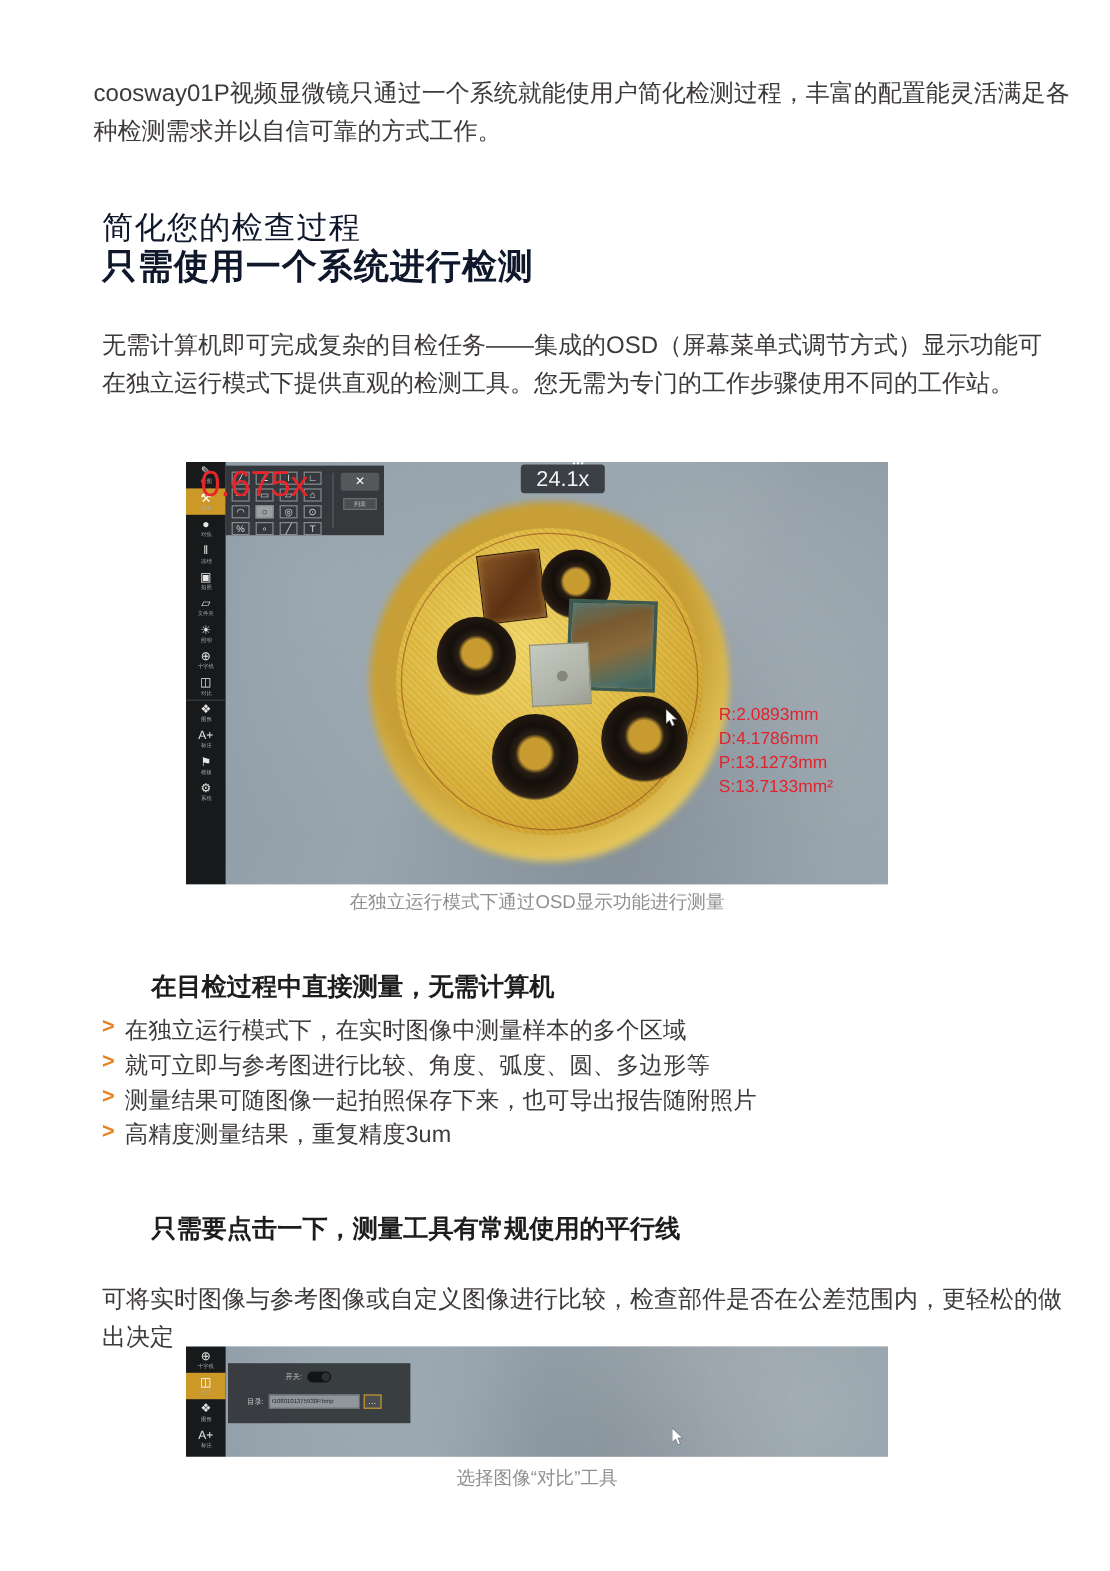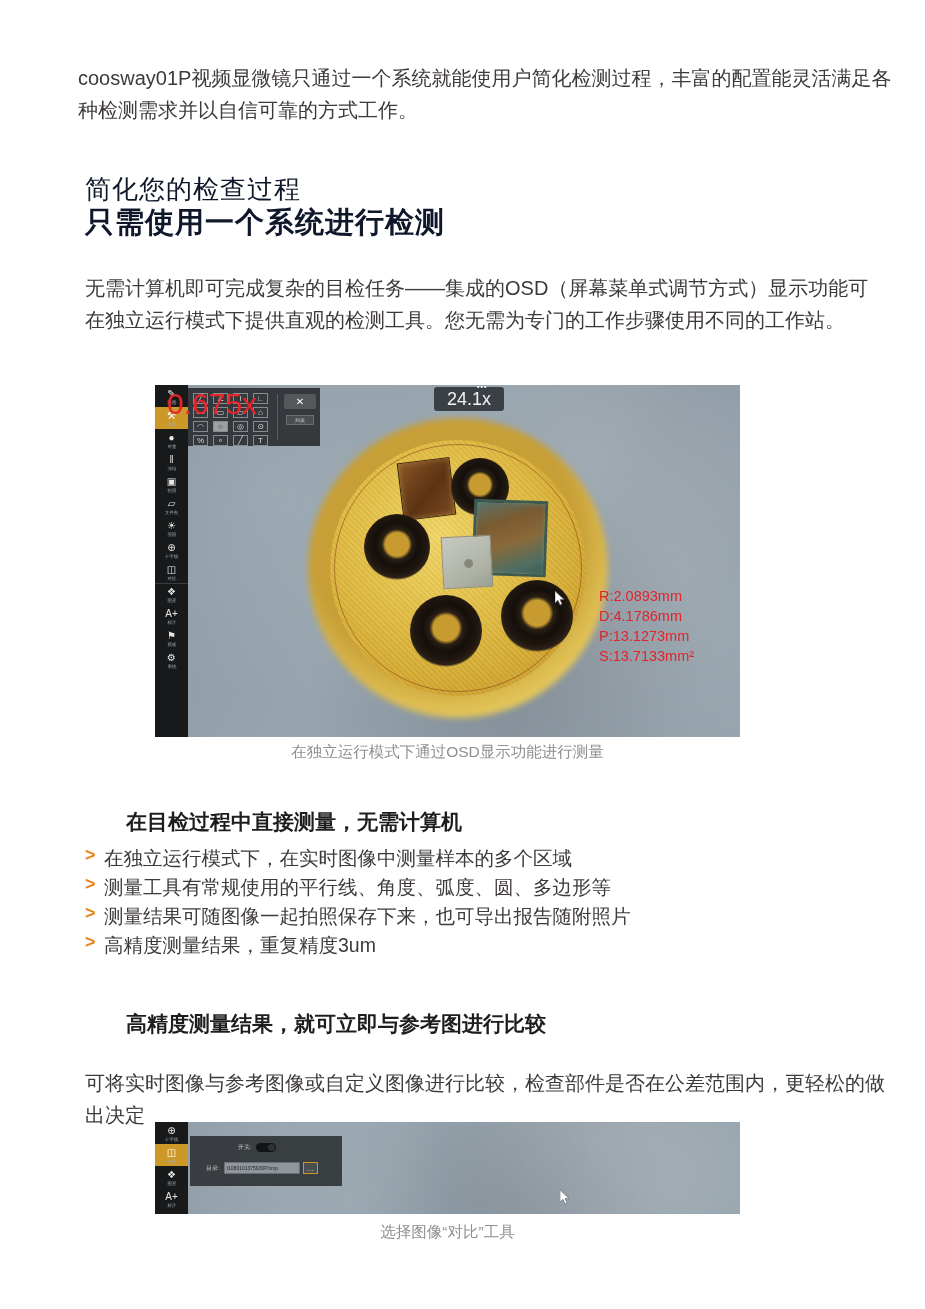--- a/index.html
+++ b/index.html
@@ -313,35 +313,35 @@
   <h3 class="abs sec-title st2">在目检过程中直接测量，无需计算机</h3>
   <div class="abs bullets">
 
       <div class="bullet">
         <span class="mk">&gt;</span>
         <span>在独立运行模式下，在实时图像中测量样本的多个区域</span>
       </div>
 
       <div class="bullet">
         <span class="mk">&gt;</span>
-        <span>测量工具有常规使用的平行线、角度、弧度、圆、多边形等</span>
+        <span>就可立即与参考图进行比较、角度、弧度、圆、多边形等</span>
       </div>
 
       <div class="bullet">
         <span class="mk">&gt;</span>
         <span>测量结果可随图像一起拍照保存下来，也可导出报告随附照片</span>
       </div>
 
       <div class="bullet">
         <span class="mk">&gt;</span>
         <span>高精度测量结果，重复精度3um</span>
       </div>
     </div>
 
-  <h3 class="abs sec-title st3">高精度测量结果，就可立即与参考图进行比较</h3>
+  <h3 class="abs sec-title st3">只需要点击一下，测量工具有常规使用的平行线</h3>
   <p class="abs para p3">可将实时图像与参考图像或自定义图像进行比较，检查部件是否在公差范围内，更轻松的做出决定</p>
 
   <div id="fig2" class="abs shot">
     <div class="abs side">
 
         <div class="side-item">
           <span class="g">⊕</span>
           <span class="l">十字线</span>
         </div>
 

